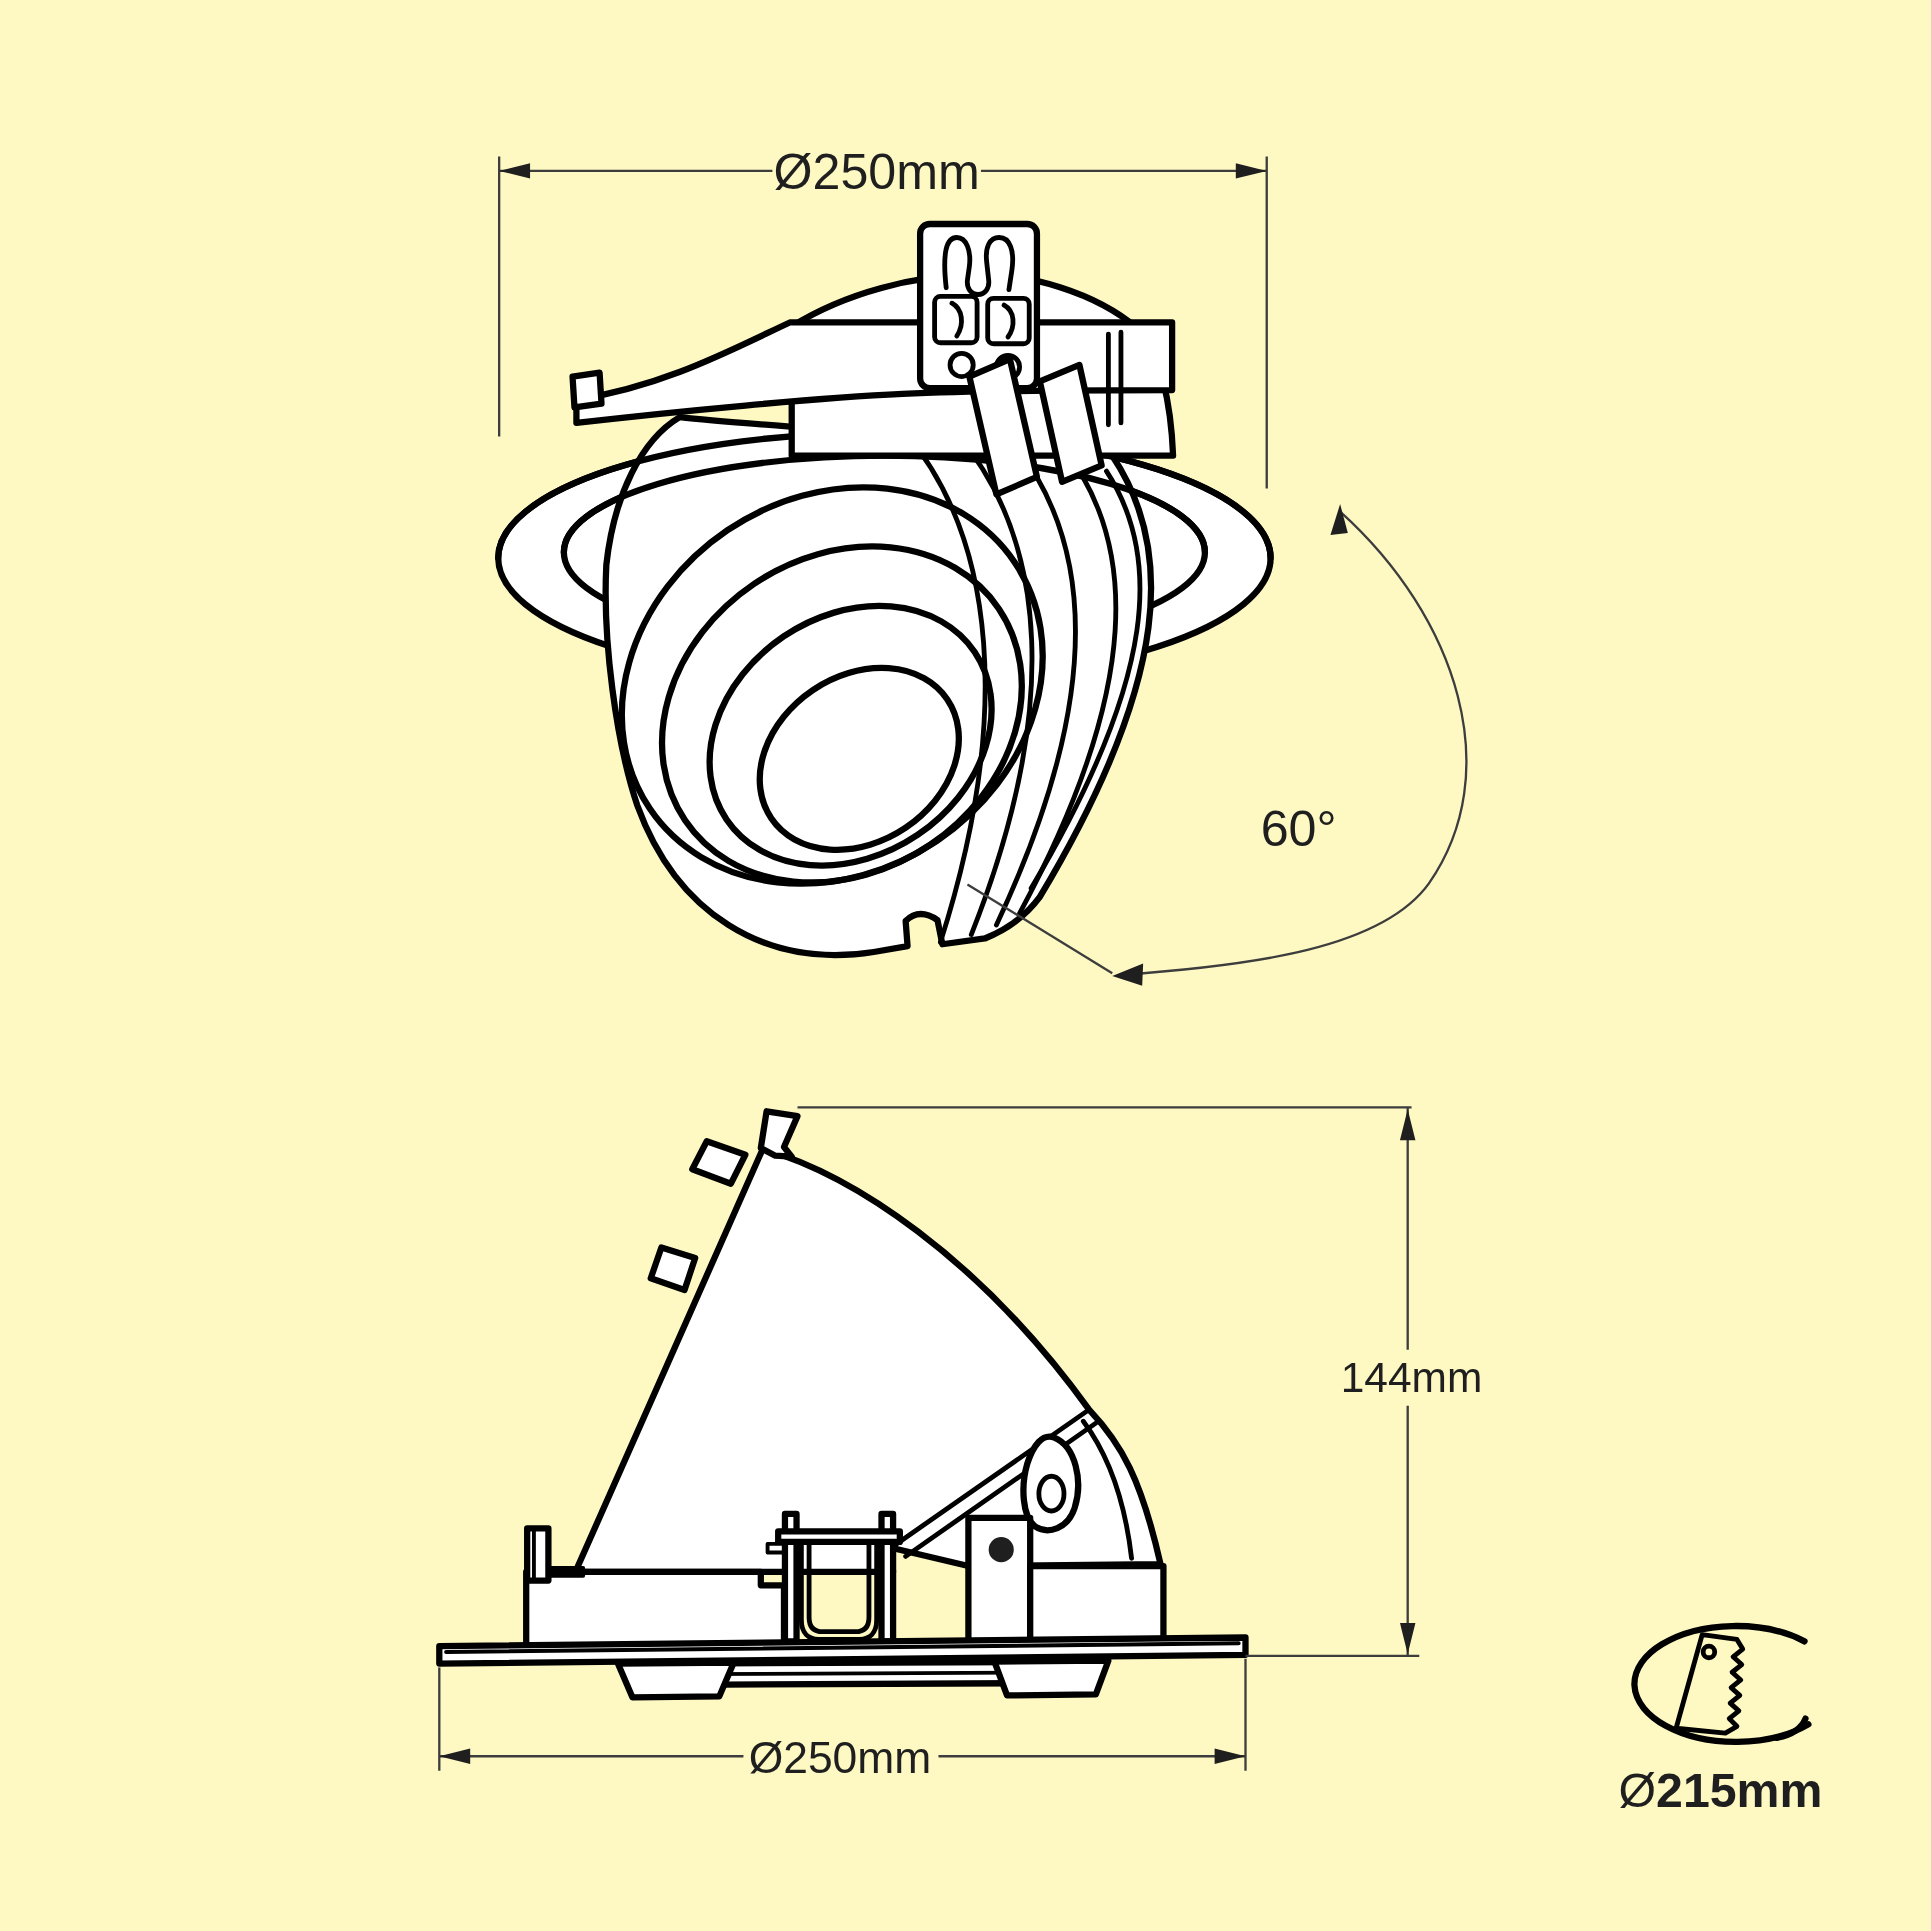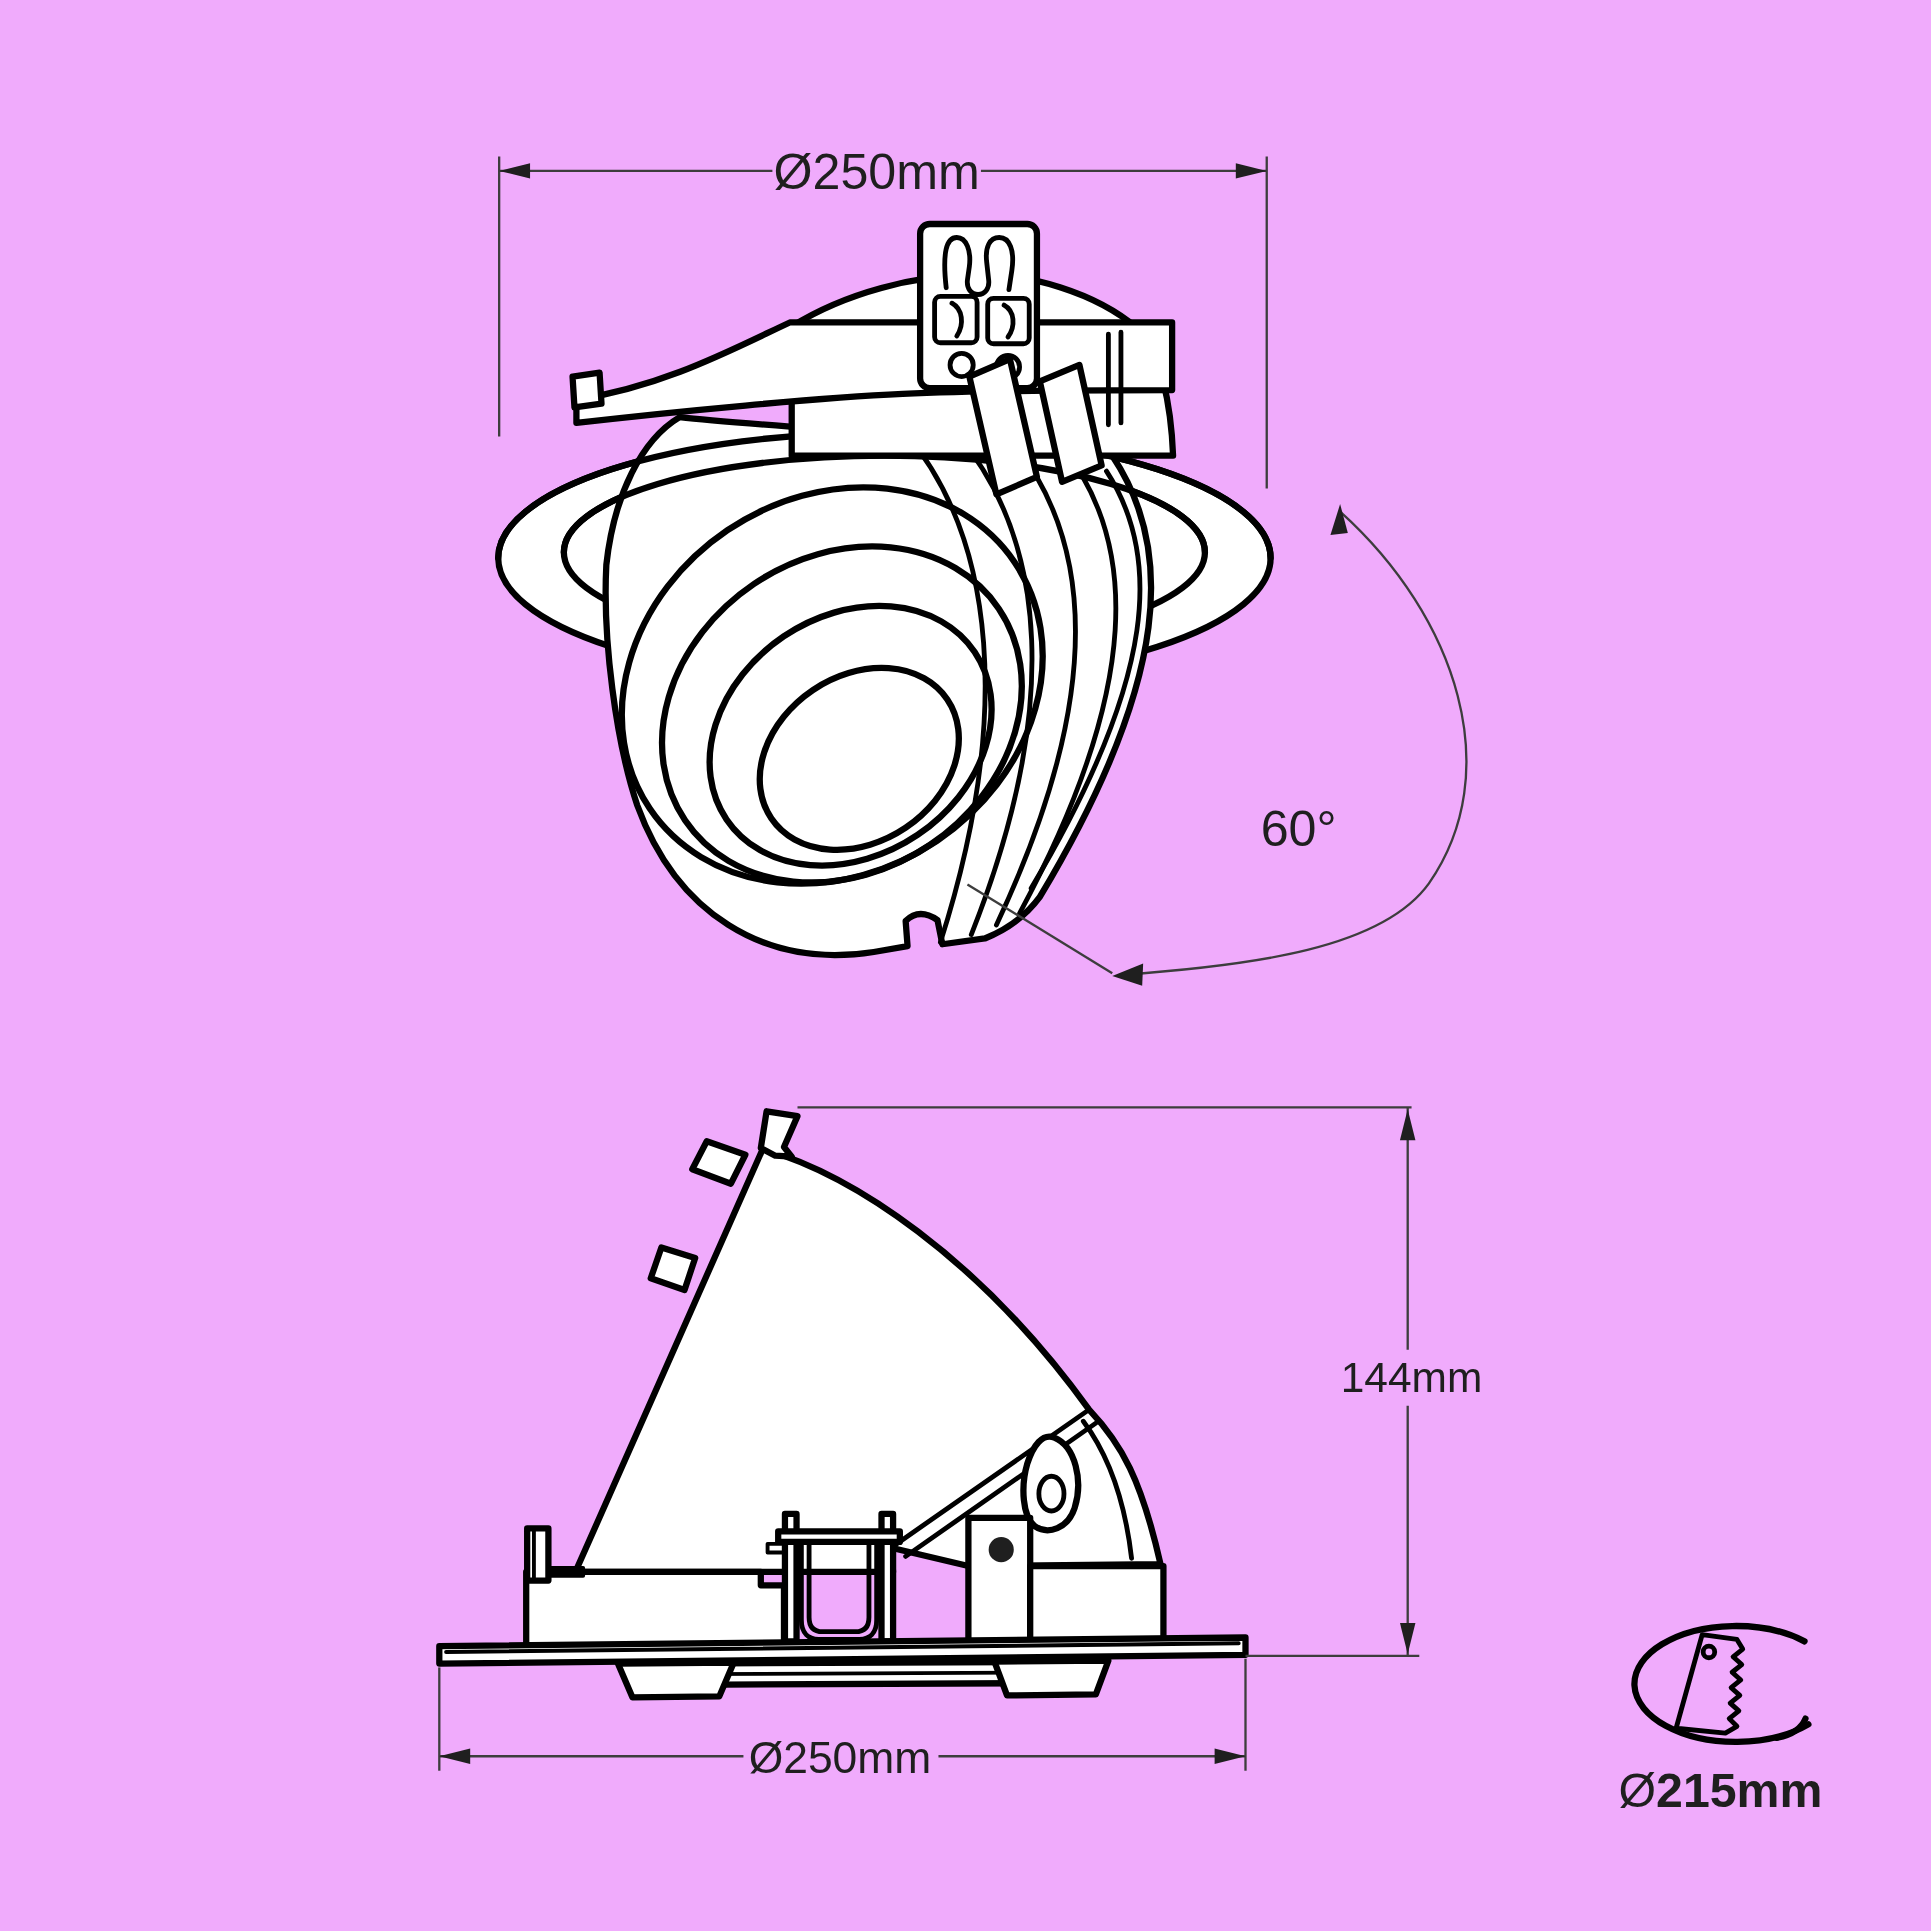--- a/index.html
+++ b/index.html
@@ -1,16 +1,16 @@
 <!DOCTYPE html>
 <html><head>
 <meta charset="utf-8">
 <style>
   html,body{margin:0;padding:0;background:#ffffff;}
-  #stage{position:relative;width:1931px;height:1931px;background:#f0abfc;overflow:hidden;}
+  #stage{position:relative;width:1931px;height:1931px;background:#fef9c3;overflow:hidden;}
   svg{position:absolute;left:0;top:0;}
   .dwg{fill:none;stroke:#000000;stroke-width:6.5;stroke-linejoin:round;stroke-linecap:round;}
   .dwgf{fill:#ffffff;stroke:#000000;stroke-width:6.5;stroke-linejoin:round;stroke-linecap:round;}
   .dwg2{fill:none;stroke:#000000;stroke-width:5;stroke-linejoin:round;stroke-linecap:round;}
   .dwgt{fill:none;stroke:#000000;stroke-width:4;stroke-linejoin:round;stroke-linecap:round;}
   .dim{fill:none;stroke:#3d3d3d;stroke-width:2.4;}
   .dimhead{fill:#1f1f1f;stroke:none;}
   .lbl{font-family:"Liberation Sans",sans-serif;fill:#1f1f1f;}
 </style>
 </head>

